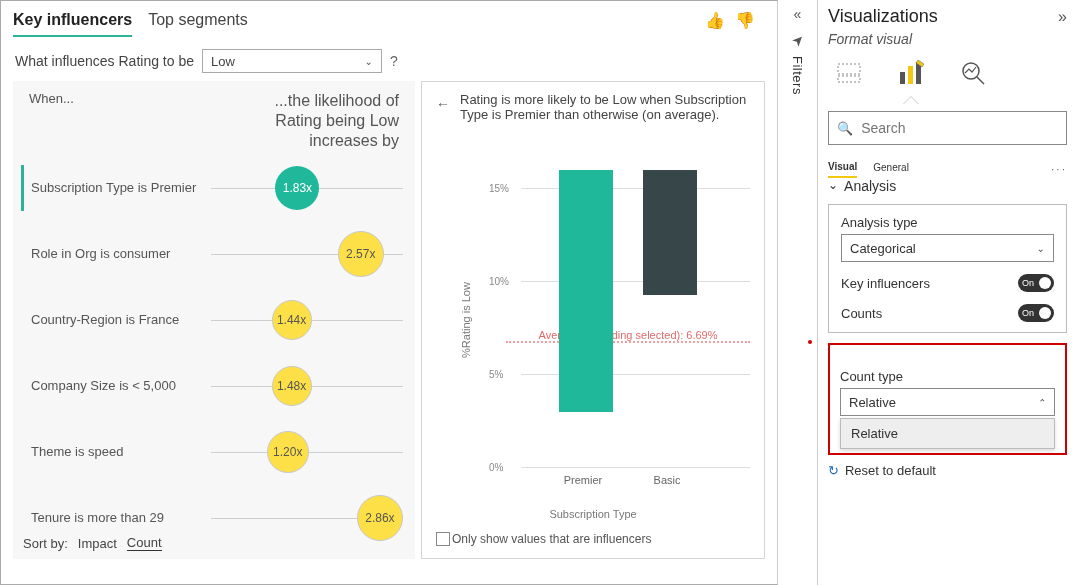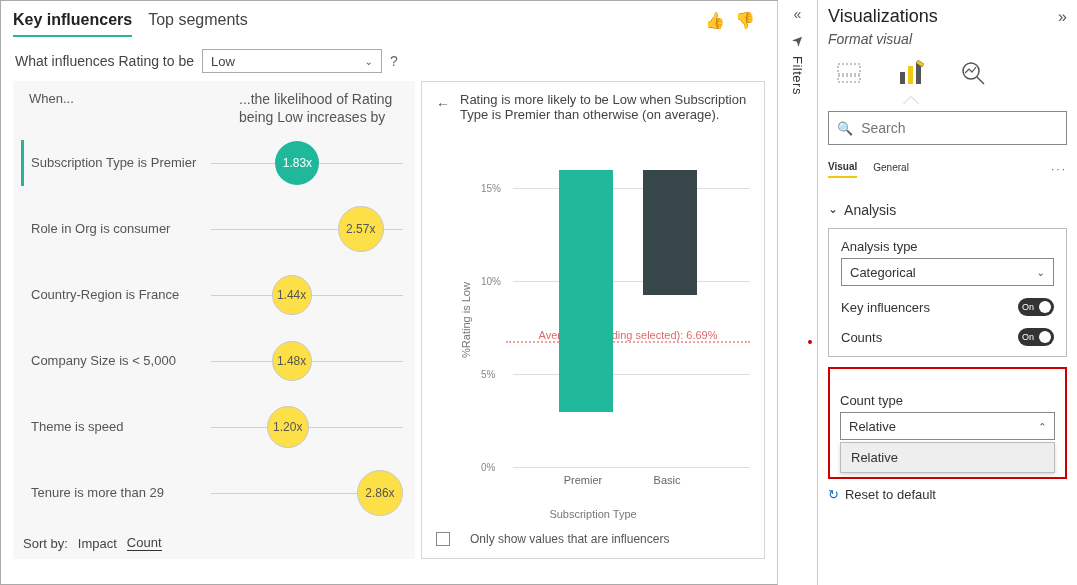--- a/index.html
+++ b/index.html
@@ -17,21 +17,21 @@
   .subhdr { font-size:14px; color:#555; margin-top:4px;font-style:italic; }
   .iconrow { display:flex; gap:20px; align-items:flex-end; margin-top:6px; position:relative; }
   .tab-icon { width:42px; height:40px; display:flex; align-items:center; justify-content:center; cursor:pointer; position:relative; }
   .tab-icon.active::after { content:""; position:absolute; top:44px; left:50%; transform:translateX(-50%); width:0; height:0; border-left:8px solid transparent; border-right:8px solid transparent; border-bottom:8px solid #fff; filter:drop-shadow(0 -1px 0 #ccc); }
   .searchbox { margin-top:18px; border:1px solid #888; height:34px; display:flex; align-items:center; padding:0 8px; gap:6px; color:#555; }
   .searchbox input { border:none; outline:none; flex:1; font-size:14px; color:#7f1d1d; }
   .tabrow2 { display:flex; gap:16px; margin-top:16px; align-items:center; font-size:10px; }
   .tabrow2 .t { cursor:pointer; padding-bottom:4px; }
   .tabrow2 .t.active { border-bottom:2px solid #f2c811; font-weight:600; }
   .tabrow2 .dots { margin-left:auto; cursor:pointer; letter-spacing:2px; color:#555; }
-  .section-hdr { margin-top:24px; font-size:14px; color:#333; cursor:pointer; }
+  .section-hdr { font-size:14px; color:#333; cursor:pointer; }
   .section-hdr::before { content:"\2304"; display:inline-block; margin-right:6px; transform:translateY(-2px); font-size:12px; }
   .card { border:1px solid #bbb; padding:10px 12px; margin-top:10px; }
   .lbl { font-size:13px; color:#333; margin-top:8px; }
   .select { border:1px solid #888; height:28px; display:flex; align-items:center; justify-content:space-between; padding:0 8px; margin-top:4px; cursor:pointer; font-size:13px; }
   .chev-down { font-size:10px; color:#555; }
   .row-toggle { display:flex; justify-content:space-between; align-items:center; margin-top:12px; font-size:13px; }
   .toggle { width:36px; height:18px; border-radius:10px; background:#333; position:relative; cursor:pointer; color:#fff; font-size:9px; display:flex; align-items:center; padding-left:4px; }
   .toggle::after { content:""; width:12px; height:12px; background:#fff; border-radius:50%; position:absolute; right:3px; top:3px; }
   .redbox { border:2px solid #c00; padding:8px 10px 4px 10px; margin-top:10px; position:relative; }
   .dropdown-pop { border:1px solid #bbb; margin-top:2px; background:#fff; box-shadow:0 2px 4px rgba(0,0,0,.15); }
@@ -46,49 +46,49 @@
   .tabs-top .tab { font-size:16px; color:#444; cursor:pointer; padding-bottom:6px; }
   .tabs-top .tab.active { color:#222; border-bottom:2px solid #2bb39a; font-weight:600; }
   .thumbs { position:absolute; right:22px; top:10px; display:flex; gap:10px; font-size:16px; color:#666; }
   .filter-row { display:flex; align-items:center; gap:8px; padding:12px 12px 8px 14px; font-size:14px; color:#444; }
   .filter-row .sel { border:1px solid #aaa; width:180px; height:24px; display:flex; align-items:center; justify-content:space-between; padding:0 8px; font-size:13px; cursor:pointer; }
   .q { color:#666; cursor:help; }
   .body-split { display:flex; padding:0 12px 10px 12px; height:488px; }
   .left-col { background:#f7f7f7; width:402px; padding:10px 8px 10px 8px; position:relative; }
   .right-col { background:#fff; border:1px solid #d5d5d5; flex:1; margin-left:6px; padding:10px 14px; position:relative; }
   .colhdr { display:flex; justify-content:space-between; font-size:13px; color:#555; padding:0 8px 4px 8px; }
-  .colhdr .c2 { width:160px; text-align:left; font-size:14px; line-height:1.25; }
+  .colhdr .c2 { width:160px; text-align:right; font-size:16px; line-height:1.25; }
   .inf-row { display:flex; align-items:center; height:66px; padding:0 4px 0 10px; position:relative; }
   .inf-row.sel::before { content:""; position:absolute; left:0; top:10px; bottom:10px; width:3px; background:#2bb39a; }
   .inf-text { width:180px; font-size:13px; color:#555; line-height:1.3; }
   .stem { position:relative; flex:1; height:4px; }
   .stem::before { content:""; position:absolute; left:0; right:0; top:50%; height:1px; background:#cfcfcf; }
   .bubble { position:absolute; top:50%; transform:translate(-50%,-50%); border-radius:50%; display:flex; align-items:center; justify-content:center; font-size:12px; }
   .bubble.teal { background:#1fb89a; color:#fff; }
   .bubble.grey { background:#fde047; color:#555; border:1px solid #c8c8c8; }
   .sortrow { position:absolute; bottom:8px; left:10px; font-size:13px; color:#444; display:flex; align-items:center; gap:10px; }
   .sortrow .u { border-bottom:1px solid #333; }
 
   .insight-head { display:flex; gap:10px; align-items:flex-start; font-size:13px; color:#444; }
   .back-arrow { cursor:pointer; font-size:14px; color:#555; margin-top:2px; }
   .chart-wrap { position:absolute; left:40px; right:14px; top:88px; bottom:70px; }
   .ylabel { position:absolute; left:6px; top:50%; transform:translateY(-50%) rotate(-90deg); transform-origin:center; font-size:11px; color:#777; white-space:nowrap; }
   .grid { position:absolute; left:44px; right:0; top:0; bottom:20px; }
-  .gline { position:absolute; left:7px; right:0; border-top:1px solid #ddd; font-size:10px; color:#888; }
+  .gline { position:absolute; left:15px; right:0; border-top:1px solid #ddd; font-size:10px; color:#888; }
   .gline span { position:absolute; left:-32px; top:-6px; }
   .avg-line { position:absolute; left:0; right:0; border-top:2px dotted #f2a0a0; }
   .avg-label { position:absolute; top:-14px; left:50%; transform:translateX(-50%); white-space:nowrap; font-size:11px; color:#e06a6a; }
   .bars { position:absolute; left:0; right:0; bottom:0; top:0; display:flex; align-items:flex-end; justify-content:center; gap:30px; }
   .bar { width:54px; display:flex; flex-direction:column; align-items:center; }
   .bar .fill { width:100%; }
   .bar .fill.teal { background:#1fb89a; }
   .bar .fill.dark { background:#374649; }
   .bar .cat { font-size:11px; color:#666; margin-top:4px; position:absolute; bottom:-18px; width:60px; text-align:center; }
   .xlabel { position:absolute; bottom:38px; left:0; right:0; text-align:center; font-size:11px; color:#777; }
-  .cb-row { position:absolute; bottom:12px; left:14px; display:flex; align-items:center; gap:20px; font-size:12px; color:#555; }
+  .cb-row { position:absolute; bottom:12px; left:14px; display:flex; align-items:center; gap:2px; font-size:12px; color:#555; }
   .cb-row .cb { width:14px; height:14px; border:1px solid #888; cursor:pointer; }
 </style>
 </head>
 <body>
 
 <div class="app">
 
   <div class="visual-area">
     <div class="tabs-top">
       <div class="tab active">Key influencers</div>

